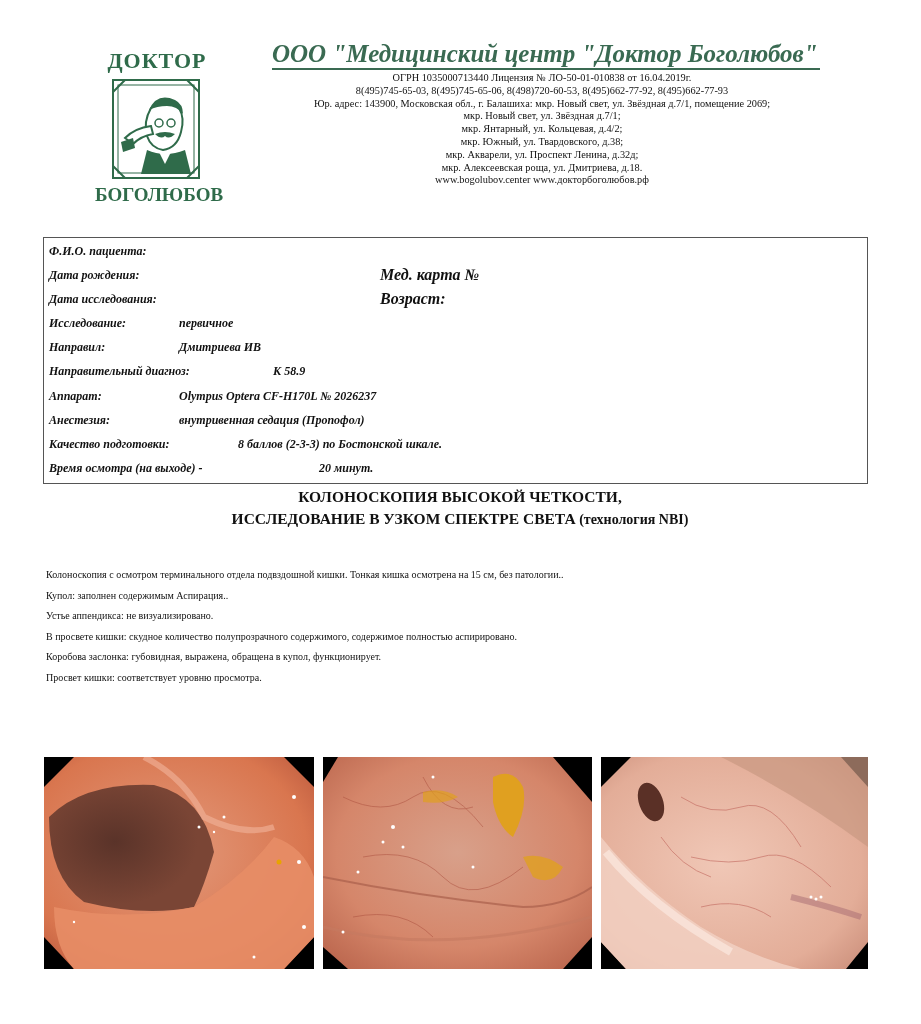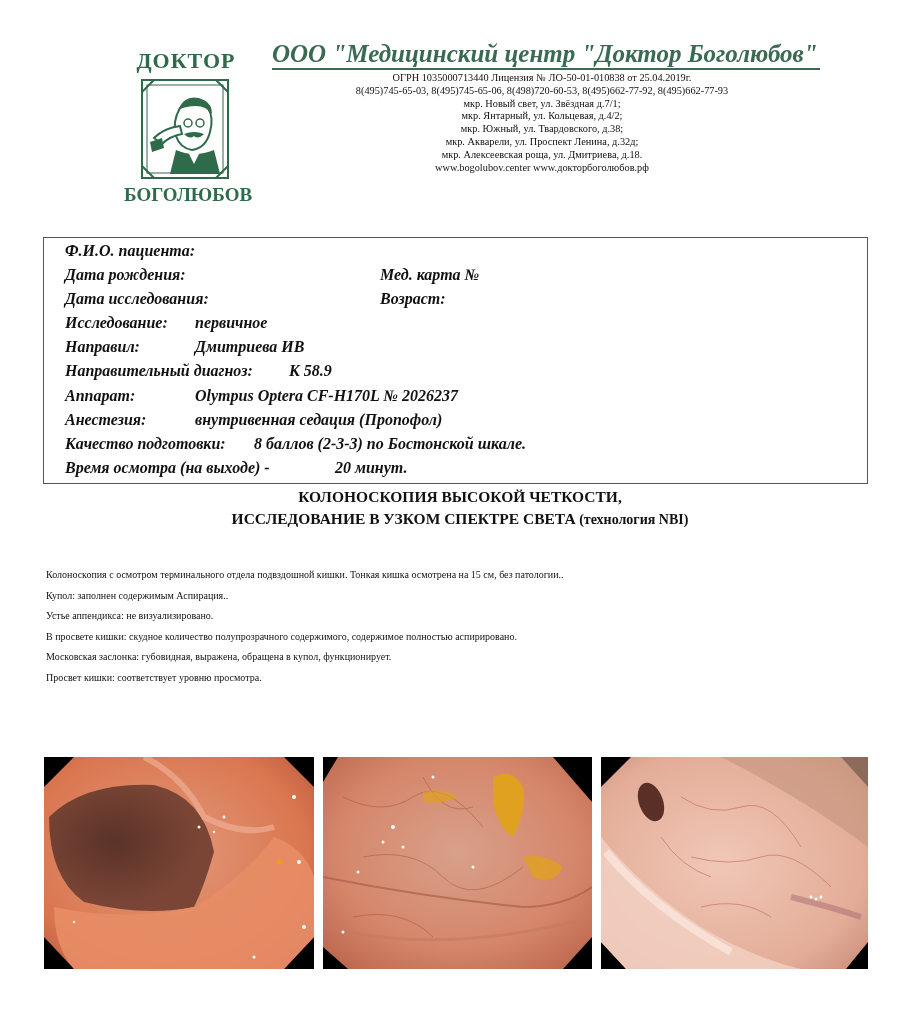--- a/index.html
+++ b/index.html
@@ -1,29 +1,29 @@
 <!DOCTYPE html>
 <html><head>
 <meta charset="utf-8">
 <style>
   html, body { margin: 0; padding: 0; background: #ffffff; }
   body { width: 921px; height: 1024px; position: relative; overflow: hidden; font-family: "Liberation Serif", "DejaVu Serif", serif; color: #111; }
 
-  .logo { position: absolute; left: 124px; top: 44px; width: 124px; height: 170px; }
+  .logo { position: absolute; left: 95px; top: 44px; width: 124px; height: 170px; }
   .logo-top, .logo-bottom { position: absolute; left: 0; width: 124px; text-align: center; color: #2f6b4a; font-family: "Liberation Serif", serif; font-weight: bold; letter-spacing: 1px; }
   .logo-top { top: 4px; font-size: 22px; }
   .logo-bottom { top: 140px; font-size: 19px; letter-spacing: 0px; }
   .logo-frame { position: absolute; left: 16px; top: 34px; width: 90px; height: 102px; }
 
   .org-title { position: absolute; left: 272px; top: 40px; width: 548px; font-size: 25px; font-weight: bold; font-style: italic; color: #3a6a52; border-bottom: 2px solid #3a6a52; line-height: 28px; padding-bottom: 0px; white-space: nowrap; }
   .org-info { position: absolute; left: 262px; top: 72px; width: 560px; text-align: center; font-size: 10.3px; line-height: 12.8px; }
   .org-info div { white-space: nowrap; }
 
   .patient-box { position: absolute; left: 43px; top: 237px; width: 823px; height: 245px; border: 1.5px solid #555; }
-  .prow { position: absolute; left: 21px; font-size: 16px; font-weight: bold; font-style: italic; white-space: nowrap; line-height: 20px; }
+  .prow { position: absolute; left: 5px; font-size: 12px; font-weight: bold; font-style: italic; white-space: nowrap; line-height: 20px; }
   .prow .lbl { display: inline-block; }
   .prow .val { position: absolute; white-space: nowrap; }
   .rcol { position: absolute; left: 336px; font-size: 16px; font-weight: bold; font-style: italic; white-space: nowrap; line-height: 20px; }
 
   .study-title { position: absolute; left: 100px; top: 486px; width: 720px; text-align: center; font-weight: bold; font-size: 15.5px; line-height: 22px; }
   .study-title .light { font-weight: bold; font-size: 14px; }
 
   .findings { position: absolute; left: 46px; top: 565px; width: 816px; font-size: 10px; line-height: 20.5px; }
   .findings p { margin: 0; text-align: justify; }
 
@@ -47,22 +47,23 @@
     <path d="M14 60 Q24 50 40 48 L42 56 Q30 58 22 66 Z" fill="#fff" stroke="#2f6b4a" stroke-width="2"></path>
     <path d="M10 64 L22 60 L24 70 L12 74 Z" fill="#2f6b4a"></path>
     <path d="M36 72 Q54 80 74 72 L80 96 L30 96 Z" fill="#2f6b4a"></path>
     <path d="M48 74 L54 86 L60 74" fill="#fff"></path>
   </svg>
   <div class="logo-bottom">БОГОЛЮБОВ</div>
 </div>
 
 <div class="org-title">ООО "Медицинский центр "Доктор Боголюбов"</div>
 <div class="org-info">
-  <div>ОГРН 1035000713440 Лицензия № ЛО-50-01-010838 от 25.04.2019г.</div>
+  <div>ОГРН 1035000713440 Лицензия № ЛО-50-01-010838 от 16.04.2019г.</div>
   <div>8(495)745-65-03,   8(495)745-65-06,  8(498)720-60-53,  8(495)662-77-92, 8(495)662-77-93</div>
+  <div>Юр. адрес: 143900, Московская обл., г. Балашиха: мкр. Новый свет, ул. Звёздная д.7/1, помещение 2069;</div>
   <div>мкр. Новый свет, ул. Звёздная д.7/1;</div>
   <div>мкр. Янтарный, ул. Кольцевая, д.4/2;</div>
   <div>мкр. Южный, ул. Твардовского, д.38;</div>
   <div>мкр. Акварели, ул. Проспект Ленина, д.32д;</div>
   <div>мкр. Алексеевская роща, ул. Дмитриева, д.18.</div>
   <div>www.bogolubov.center    www.докторбоголюбов.рф</div>
 </div>
 
 <div class="patient-box">
   <div class="prow" style="top:3px">
@@ -120,21 +121,21 @@
   <div>
     <span>ИССЛЕДОВАНИЕ В УЗКОМ СПЕКТРЕ СВЕТА</span><span class="light"> (технология NBI)</span>
   </div>
 </div>
 
 <div class="findings">
   <p>Колоноскопия с осмотром терминального отдела подвздошной кишки. Тонкая кишка осмотрена на 15 см, без патологии..</p>
   <p>Купол: заполнен содержимым Аспирация..</p>
   <p>Устье аппендикса: не визуализировано.</p>
   <p>В просвете кишки: скудное количество полупрозрачного содержимого, содержимое полностью аспирировано.</p>
-  <p>Московская заслонка: губовидная, выражена, обращена в купол, функционирует.</p>
+  <p>Коробова заслонка: губовидная, выражена, обращена в купол, функционирует.</p>
   <p>Просвет кишки: соответствует уровню просмотра.</p>
 </div>
 
 <div class="endo" style="left:44px; width:270px;">
   <svg class="view" viewBox="0 0 270 212" preserveAspectRatio="none">
     <defs>
       <radialGradient id="g1" cx="45%" cy="45%" r="75%">
         <stop offset="0" stop-color="#e39a7c"></stop>
         <stop offset="0.7" stop-color="#d9764f"></stop>
         <stop offset="1" stop-color="#b5533a"></stop>

